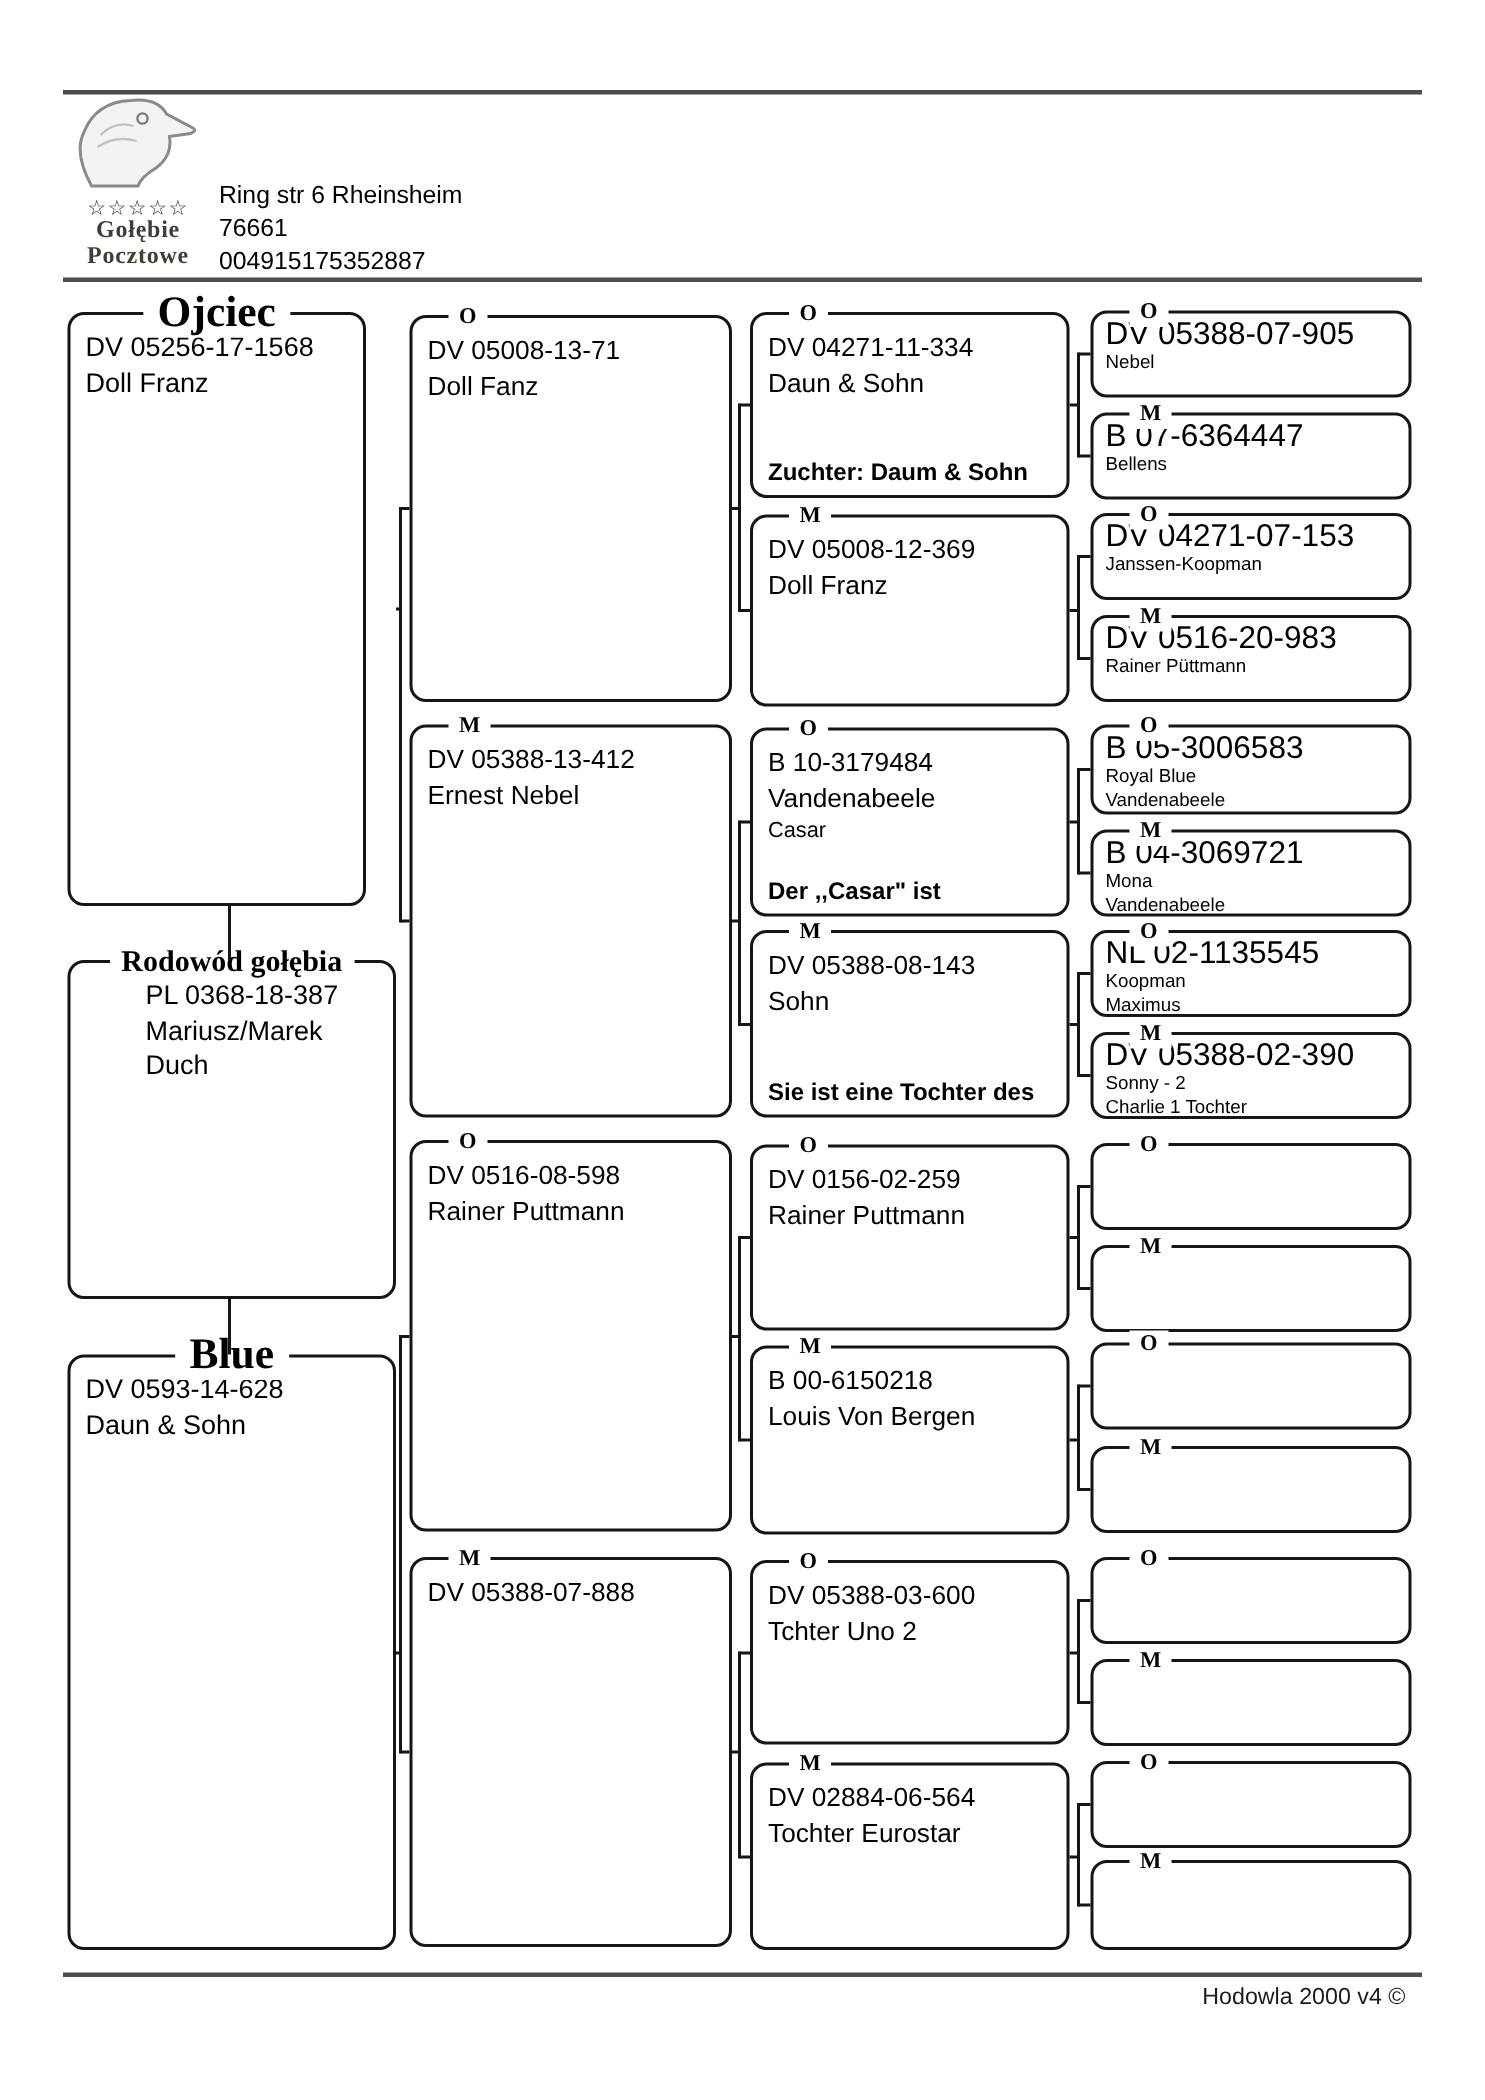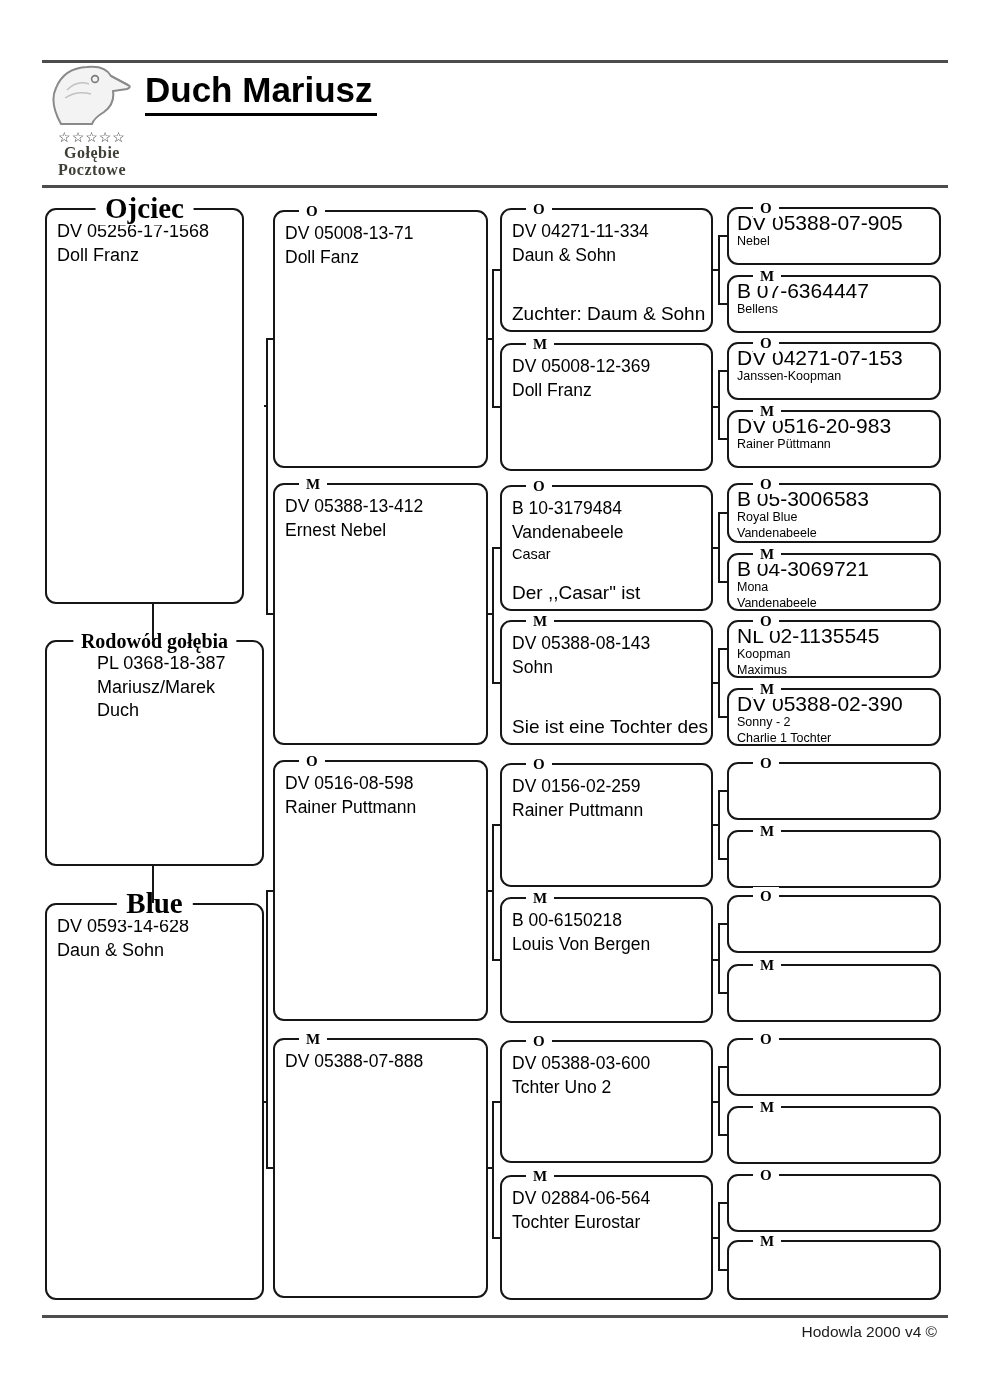--- a/index.html
+++ b/index.html
@@ -19,21 +19,21 @@
   .cline{position:absolute;background:#161616;}
   .boxlabel{position:absolute;top:-10px;left:24px;background:#fff;padding:0 7px;
             font:bold 15px "Liberation Serif",serif;line-height:19px;}
   .h-big{position:absolute;left:50%;transform:translateX(-50%);top:-19px;background:#fff;
          font:bold 29px "Liberation Serif",serif;line-height:34px;white-space:nowrap;padding:0 10px;}
   .h-mid{position:absolute;left:50%;transform:translateX(-50%);top:-13px;background:#fff;
          font:bold 20px "Liberation Serif",serif;line-height:24px;white-space:nowrap;padding:0 8px;}
   .ring{margin:10px 10px 0;font-size:17.5px;line-height:23px;}
   .bname{margin:1px 10px 0;font-size:17.5px;line-height:23px;}
   .bname2{margin:1px 10px 0;font-size:14.5px;line-height:19px;}
-  .note{position:absolute;left:10px;bottom:5px;font-size:19px;}
+  .note{position:absolute;left:10px;bottom:5px;font-size:16px;font-weight:bold;}
   .g4 .ring{margin:4px 8px 0;font-size:21px;line-height:20px;}
   .g4 .sub{margin:0 8px;font-size:12.5px;line-height:16px;}
   .box.fbox .ring,.box.fbox .bname{font-size:18px;}
   
   .father-box{left:45px;top:208px;width:199px;height:396px;}
   .subject-box{left:45px;top:640px;width:219px;height:226px;padding-left:40px;}
   .mother-box{left:45px;top:903px;width:219px;height:397px;}
   .footer{position:absolute;top:1323px;right:53px;font-size:15.5px;color:#1c1c1c;}
 </style>
 </head>
@@ -48,21 +48,25 @@
       <path d="M14 60 Q2 38 9 24 Q17 4 40 3 Q58 1 64 12 L81 21 Q85 23 80 25 L66 27 Q68 40 57 48 Q47 54 45 60 Z" fill="#f3f3f3" stroke="#8a8a8a" stroke-width="2"></path>
       <path d="M20 26 Q30 16 42 20 M18 34 Q30 26 44 30" fill="none" stroke="#c2c2c2" stroke-width="1.5"></path>
       <circle cx="48" cy="15" r="3.4" fill="none" stroke="#7a7a7a" stroke-width="1.6"></circle>
       <path d="M64 12 L81 21" fill="none" stroke="#8a8a8a" stroke-width="1.6"></path>
     </svg>
     <div class="stars">☆☆☆☆☆</div>
     <div class="cap">Gołębie</div>
     <div class="cap">Pocztowe</div>
   </div>
 
-  <div class="title">Duch Mariusz</div>
+  <div class="addr">
+    <div>Ring str 6 Rheinsheim</div>
+    <div>76661</div>
+    <div>004915175352887</div>
+  </div>
 
   <div class="rule" style="left:42px;top:185px;width:906px;"></div>
 
   <div class="tree" id="tree">
     <div class="box fbox father-box">
       <span class="h-big">Ojciec</span>
       <div class="ring">DV 05256-17-1568</div>
       <div class="bname">Doll Franz</div>
     </div>
     <div class="box fbox subject-box">

